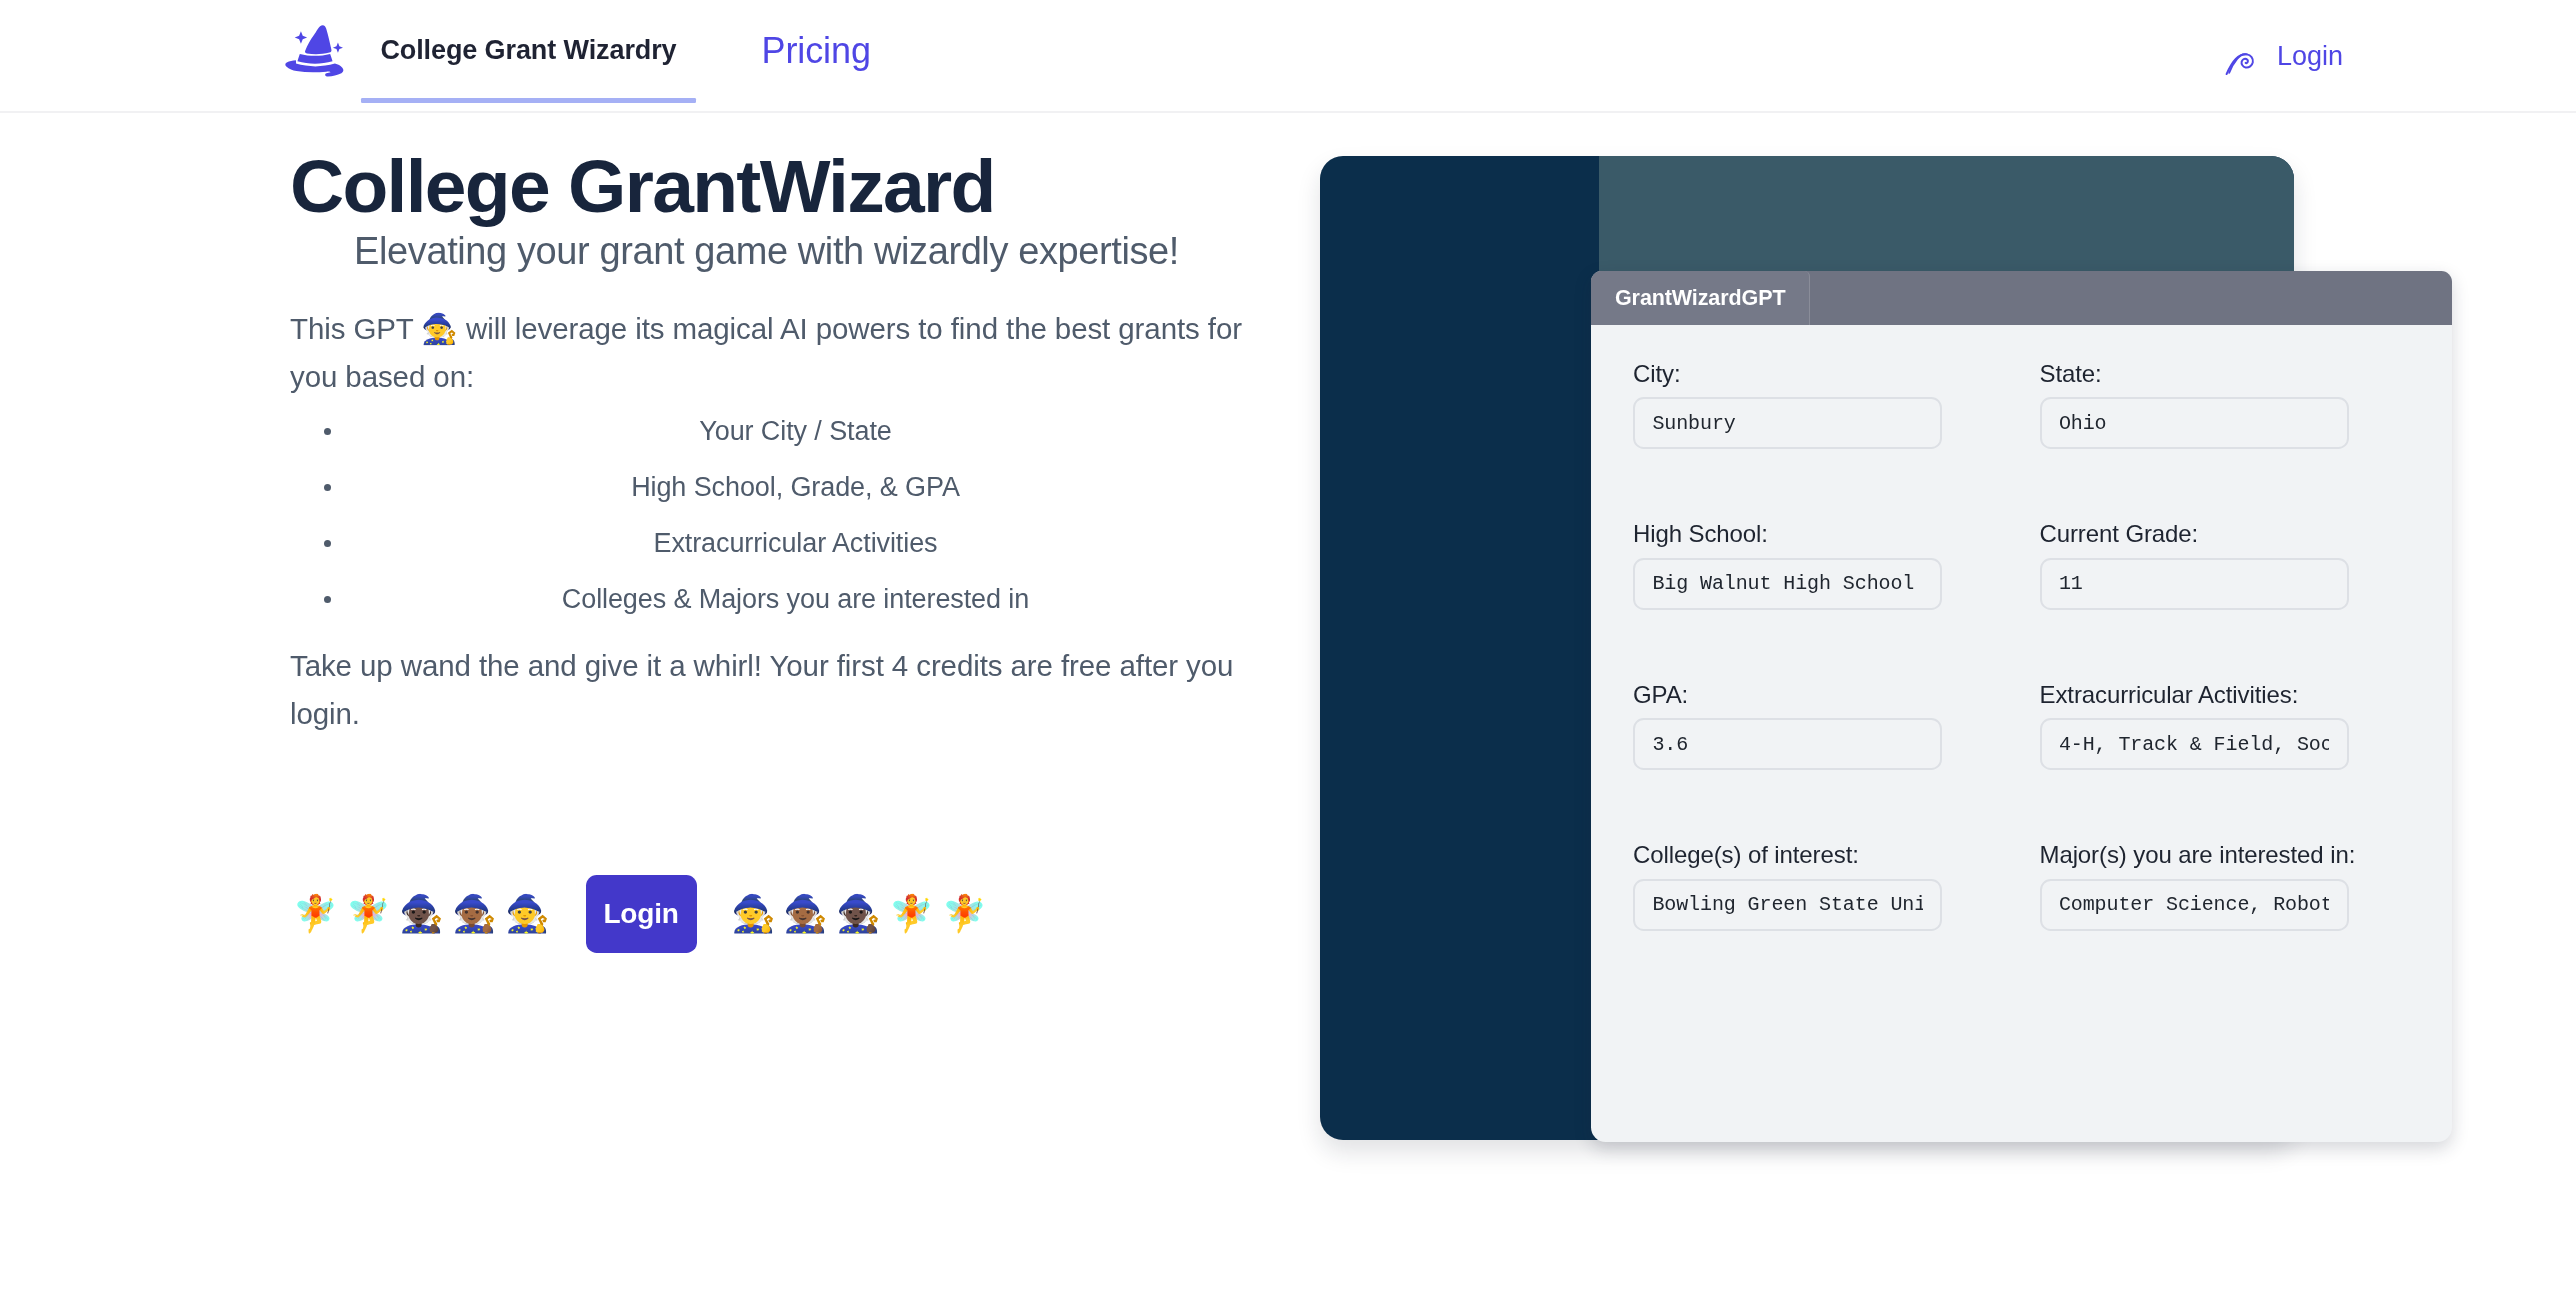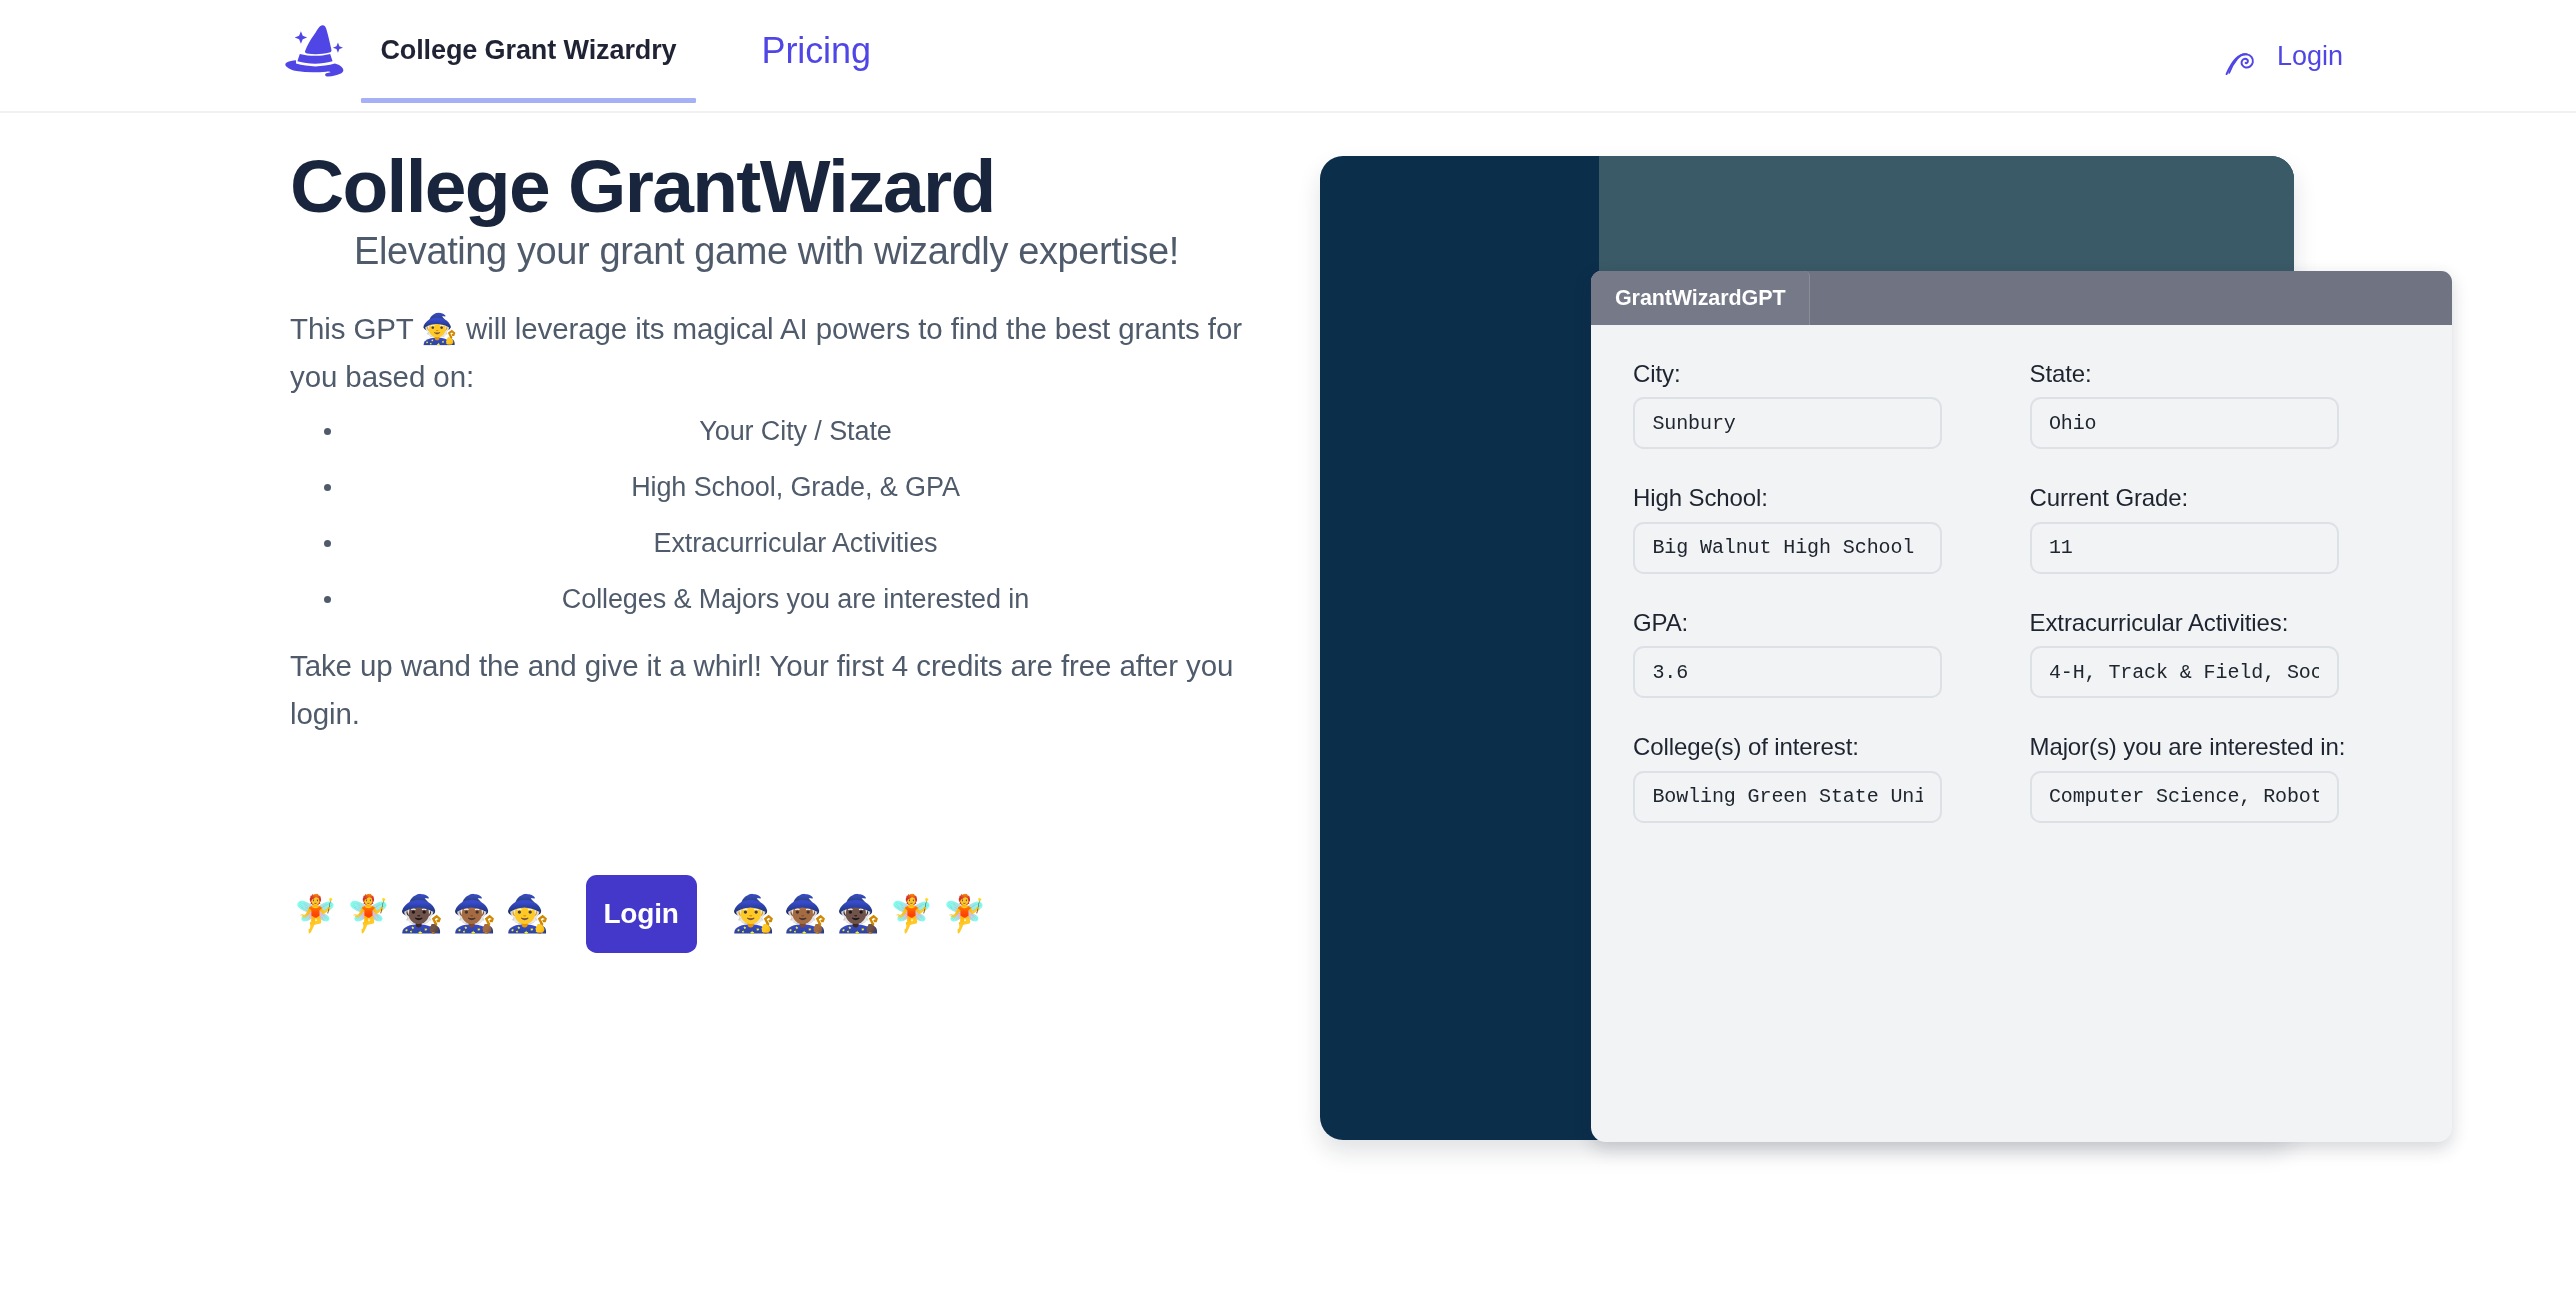--- a/index.html
+++ b/index.html
@@ -230,20 +230,21 @@
     border-radius: 5.4px 5.4px 0 0;
   }
   .form-area {
     padding: 35px 42px 0 42px;
   }
   .form-grid {
     display: grid;
     grid-template-columns: 1fr 1fr;
     column-gap: 16px;
     row-gap: 0;
+    gap: 36px;
   }
   .field { margin-bottom: 35px; }
   .field label {
     display: block;
     font-size: 24px;
     color: #1e2430;
     margin-bottom: 9.4px;
     font-weight: 400;
     letter-spacing: -0.1px;
   }

